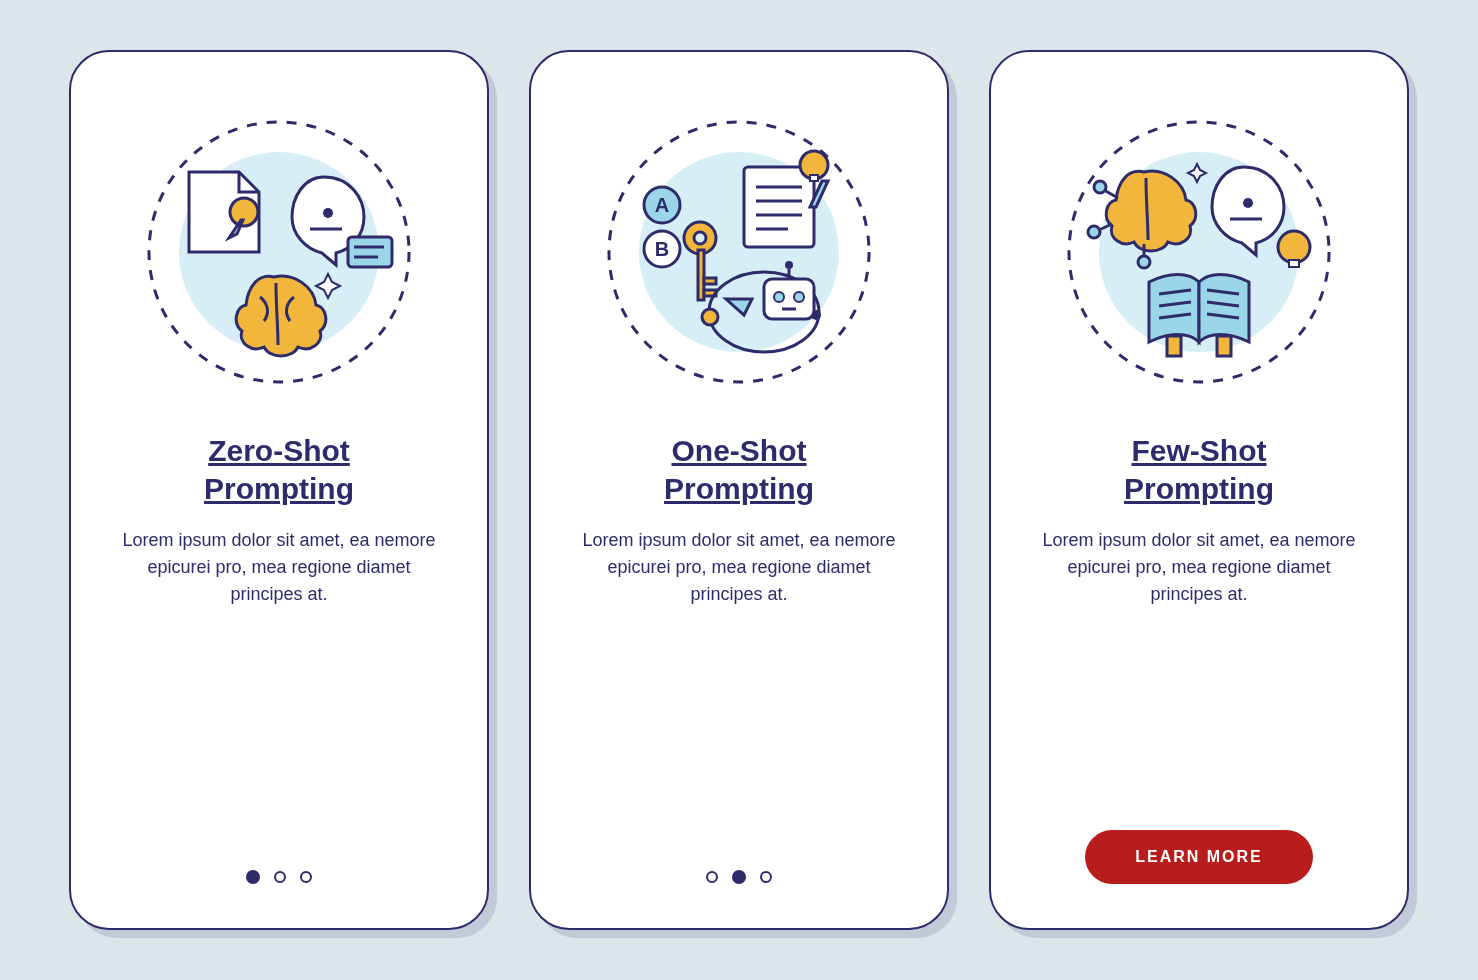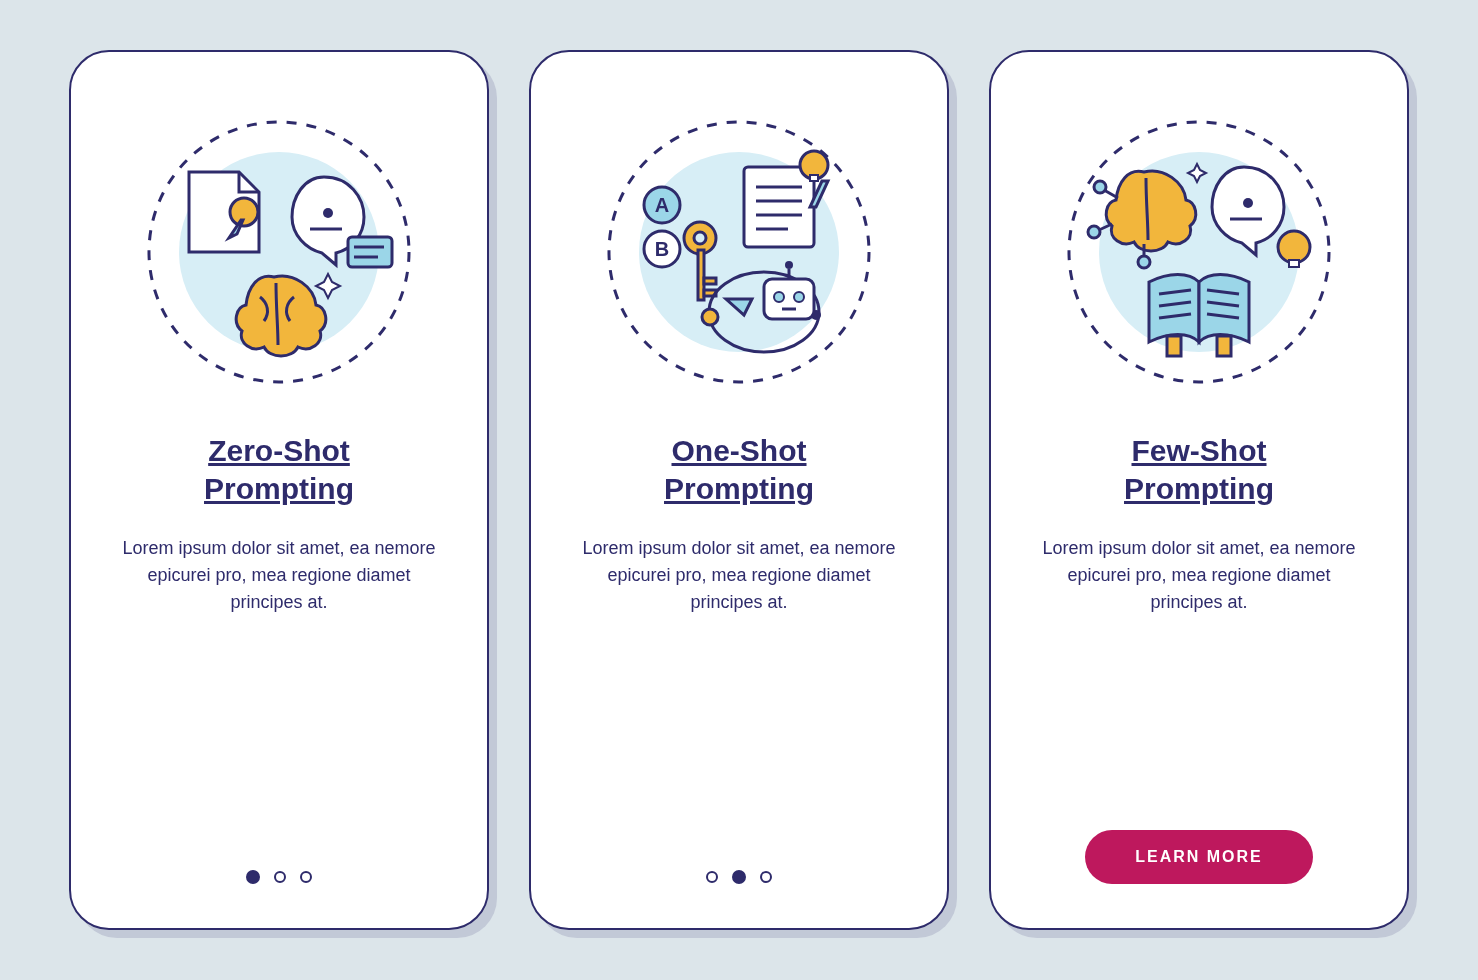--- a/index.html
+++ b/index.html
@@ -41,21 +41,21 @@
     line-height: 1.25;
     margin-top: 30px;
     white-space: pre-line;
     text-decoration: underline;
   }
   .desc {
     font-size: 18px;
     color: #2e2b6b;
     text-align: center;
     line-height: 1.5;
-    margin-top: 28px;
+    margin-top: 20px;
     max-width: 320px;
   }
   .spacer { flex: 1; }
   .dots {
     display:flex;
     gap: 14px;
     justify-content:center;
     align-items:center;
   }
   .dot {
@@ -64,21 +64,21 @@
     border-radius: 50%;
     border: 2px solid #2e2b6b;
     background: transparent;
   }
   .dot.active {
     width: 14px;
     height: 14px;
     background: #2e2b6b;
   }
   .cta {
-    background: #be185d;
+    background: #b91c1c;
     color: #ffffff;
     font-size: 16px;
     font-weight: 700;
     letter-spacing: 2px;
     border: none;
     border-radius: 999px;
     padding: 18px 50px;
     cursor: pointer;
     margin-top: 16px;
   }

